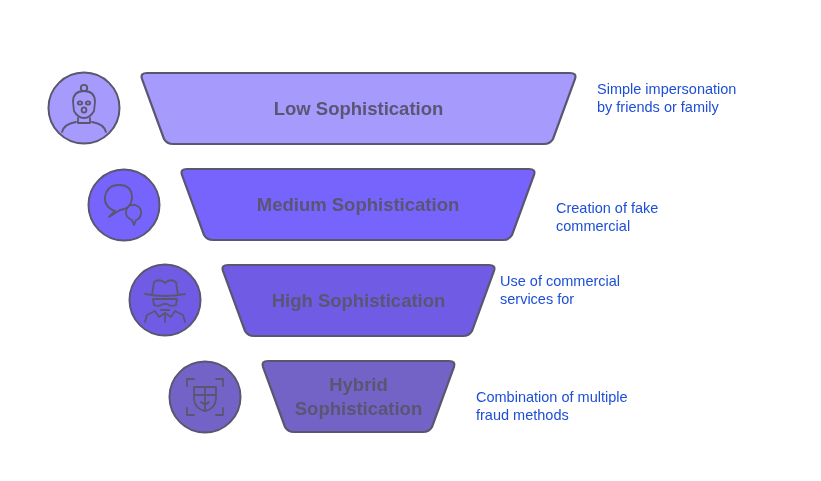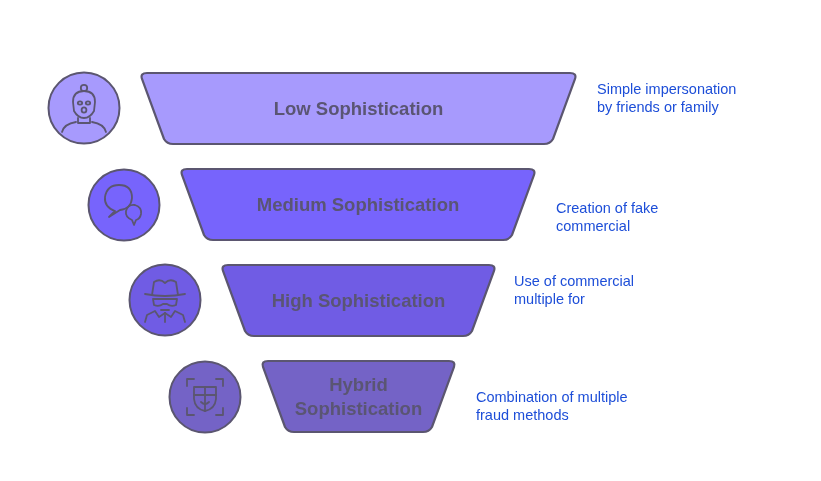--- a/index.html
+++ b/index.html
@@ -83,21 +83,21 @@
 
 <div id="descs">
     <div class="desc" style="left: 597px; top: 80px;">
       <div>Simple impersonation</div>
       <div>by friends or family</div>
     </div>
     <div class="desc" style="left: 556px; top: 176px; margin-top: 23px;">
       <div>Creation of fake</div>
       <div>commercial</div>
     </div>
-    <div class="desc" style="left: 514px; top: 272px;">
+    <div class="desc" style="left: 500px; top: 272px;">
       <div>Use of commercial</div>
-      <div>multiple for</div>
+      <div>services for</div>
     </div>
     <div class="desc" style="left: 476px; top: 388px;">
       <div>Combination of multiple</div>
       <div>fraud methods</div>
     </div>
   </div>
 
 </body></html>

